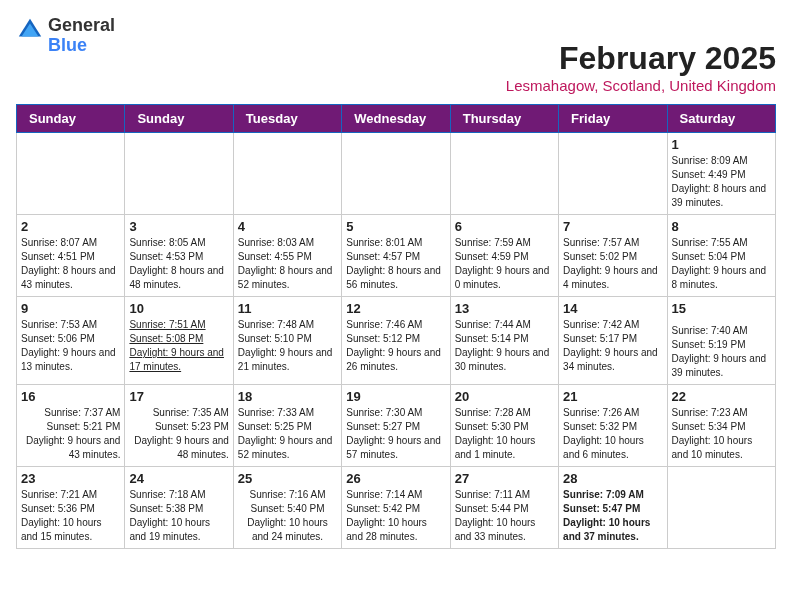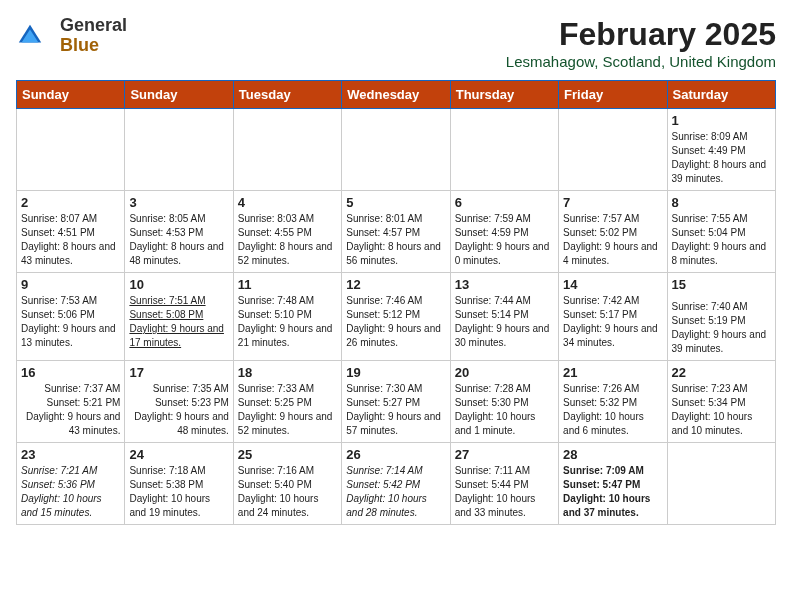--- a/index.html
+++ b/index.html
@@ -11,56 +11,56 @@
       padding: 16px;
     }
     .header {
       display: flex;
       justify-content: space-between;
       align-items: flex-start;
       margin-bottom: 10px;
     }
     .logo {
       display: flex;
-      align-items: center;
-      gap: 16px;
+      gap: 4px;
     }
     .logo-text {
       font-size: 18px;
       font-weight: bold;
       line-height: 1.1;
     }
     .logo-general { color: #333; }
-    .logo-blue { color: #a16207; }
+    .logo-blue { color: #3b82f6; }
     .logo-icon {
       width: 28px;
       height: 28px;
     }
     .title-block {
       text-align: right;
+      margin-top: 24px;
     }
     .month-title {
       font-size: 32px;
       font-weight: bold;
       color: #222;
     }
     .location {
       font-size: 15px;
-      color: #14532d;
+      color: #be185d;
     }
     table {
       width: 100%;
       border-collapse: collapse;
     }
     th {
-      background: #c2410c;
+      background: #701a75;
       color: #fff;
       font-size: 13px;
       font-weight: bold;
-      padding: 6px 5px;
+      padding: 6px 12px;
       text-align: left;
       border: 1px solid #1565c0;
     }
     td {
       border: 1px solid #ccc;
       vertical-align: top;
       padding: 4px 4px;
       font-size: 10.5px;
       color: #222;
       background: #fff;
@@ -265,39 +265,39 @@
         <td>
           <div class="day-num">22</div>
           <div class="day-info" style="white-space: pre-line;">Sunrise: 7:23 AM
 Sunset: 5:34 PM
 Daylight: 10 hours and 10 minutes.</div>
         </td>
       </tr>
       <tr class="week-row">
         <td>
           <div class="day-num">23</div>
-          <div class="day-info" style="white-space: pre-line; font-style: italic;">Sunrise: 7:21 AM
+          <div class="day-info" style="white-space: pre-line;">Sunrise: 7:21 AM
 Sunset: 5:36 PM
 Daylight: 10 hours and 15 minutes.</div>
         </td>
         <td>
           <div class="day-num">24</div>
           <div class="day-info" style="white-space: pre-line;">Sunrise: 7:18 AM
 Sunset: 5:38 PM
 Daylight: 10 hours and 19 minutes.</div>
         </td>
         <td>
           <div class="day-num">25</div>
-          <div class="day-info" style="white-space: pre-line;">Sunrise: 7:16 AM
+          <div class="day-info" style="white-space: pre-line; text-align: center;">Sunrise: 7:16 AM
 Sunset: 5:40 PM
 Daylight: 10 hours and 24 minutes.</div>
         </td>
         <td>
           <div class="day-num">26</div>
-          <div class="day-info" style="white-space: pre-line; font-style: italic;">Sunrise: 7:14 AM
+          <div class="day-info" style="white-space: pre-line;">Sunrise: 7:14 AM
 Sunset: 5:42 PM
 Daylight: 10 hours and 28 minutes.</div>
         </td>
         <td>
           <div class="day-num">27</div>
           <div class="day-info" style="white-space: pre-line;">Sunrise: 7:11 AM
 Sunset: 5:44 PM
 Daylight: 10 hours and 33 minutes.</div>
         </td>
         <td>

